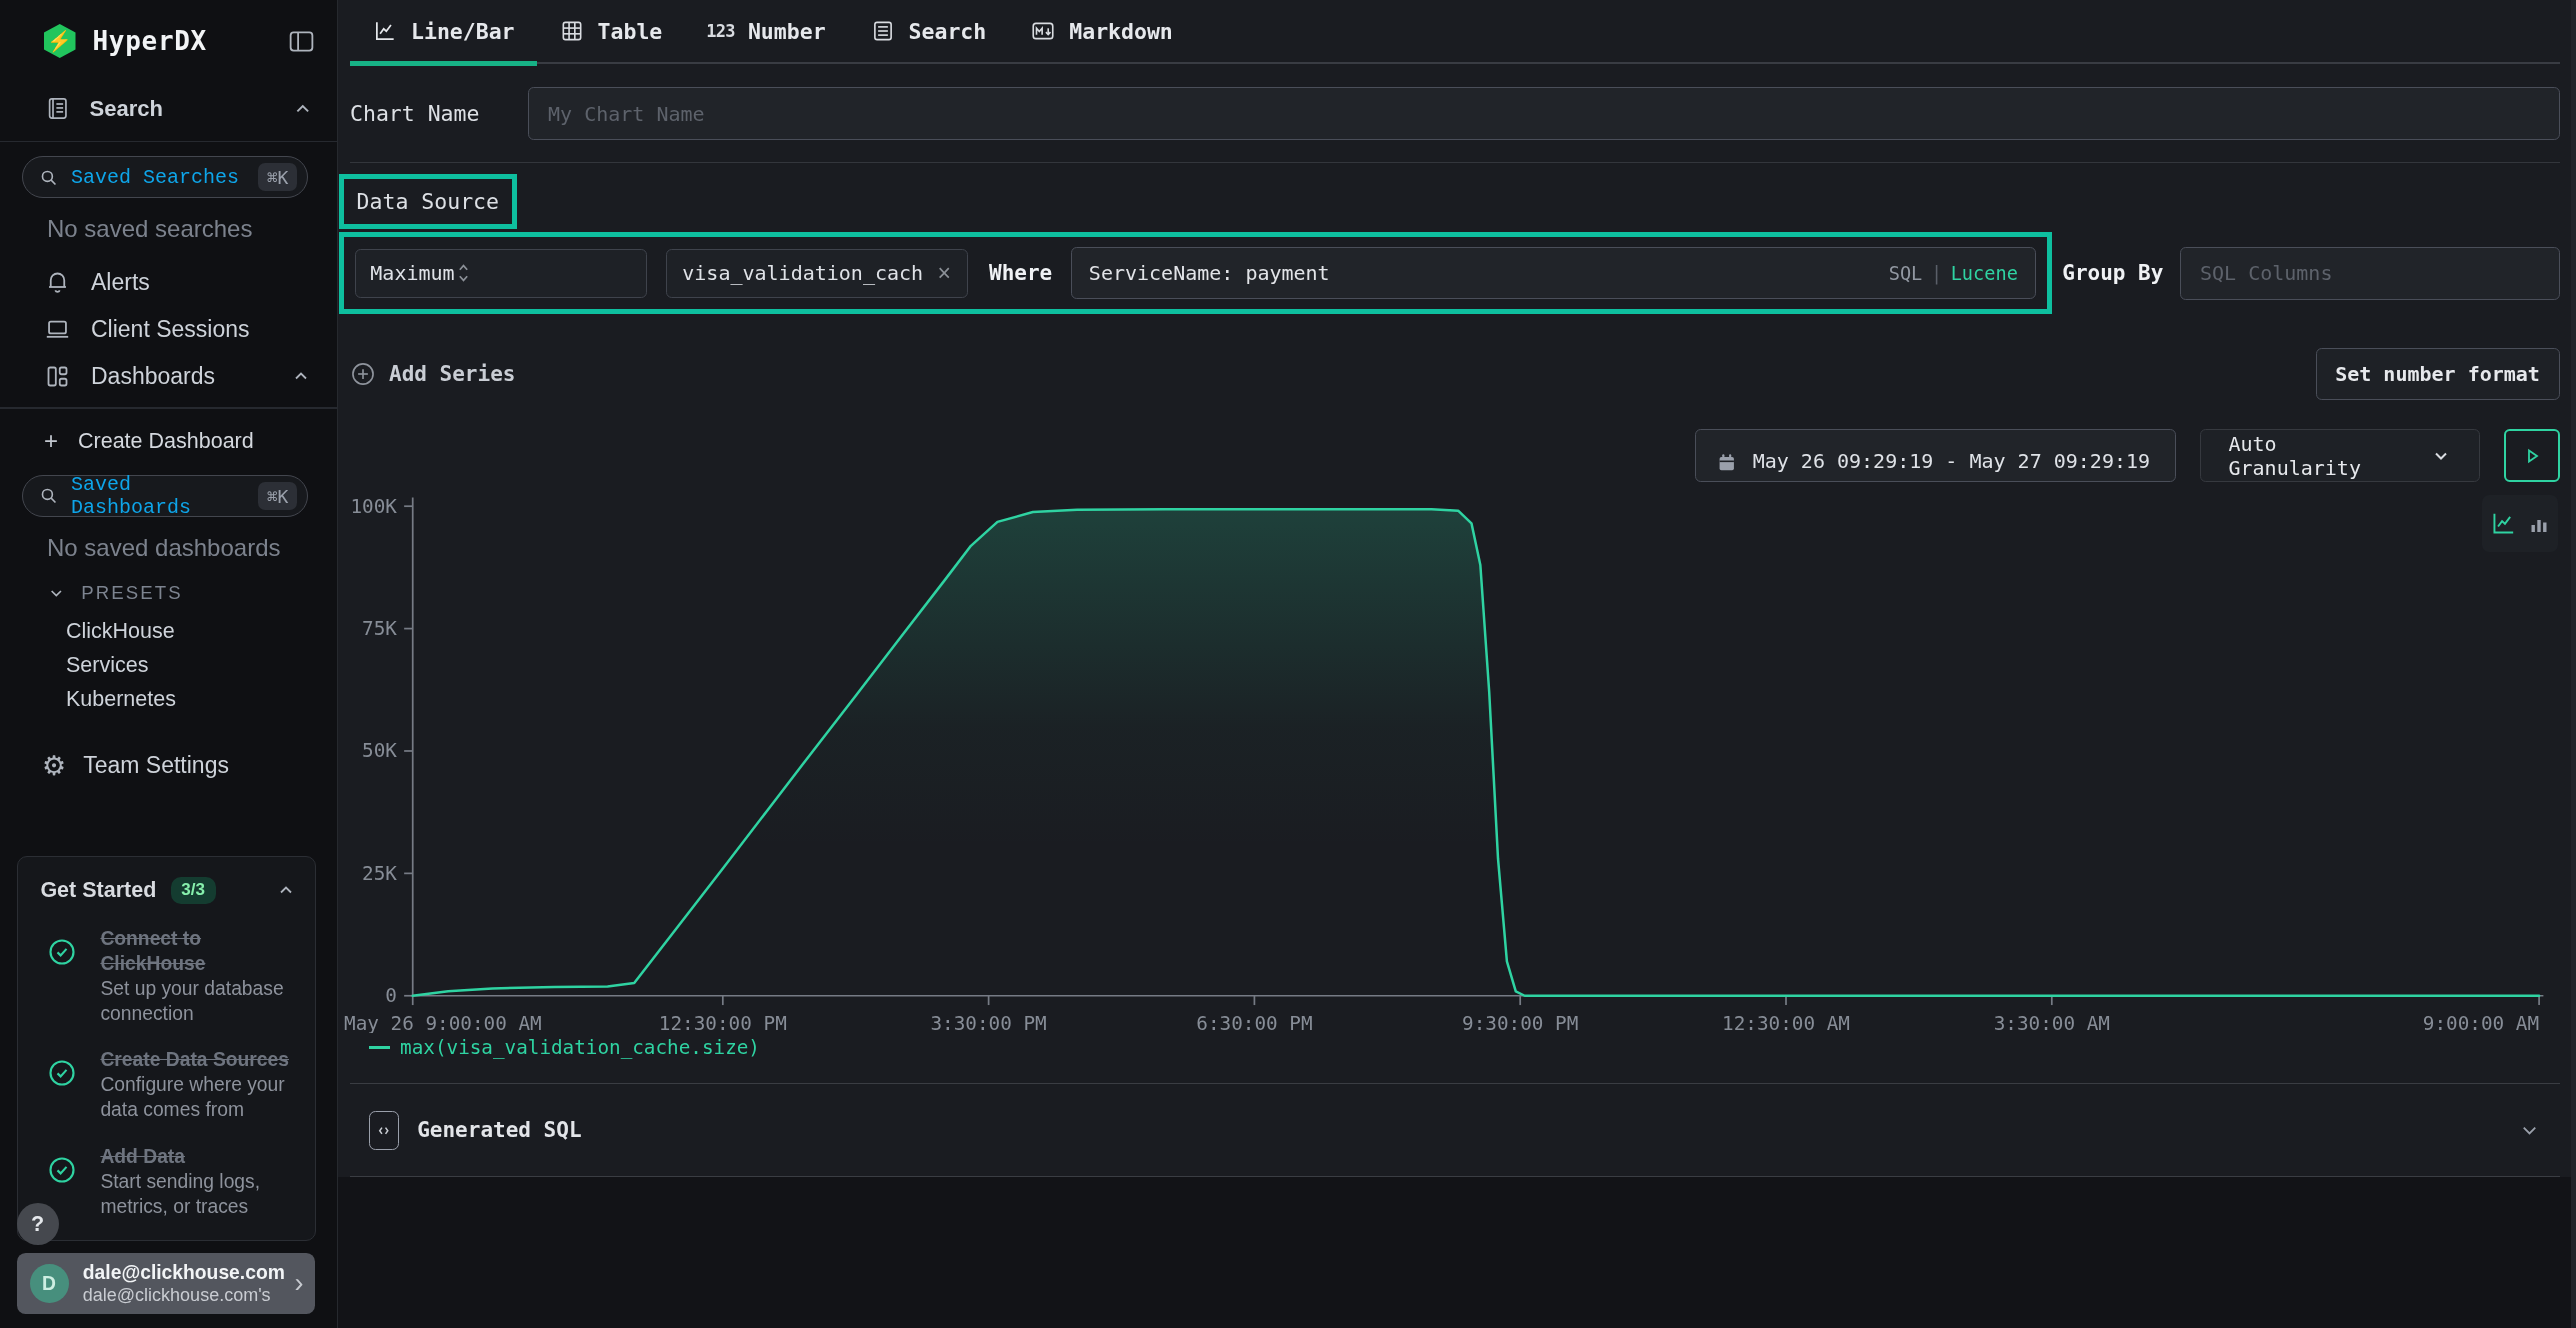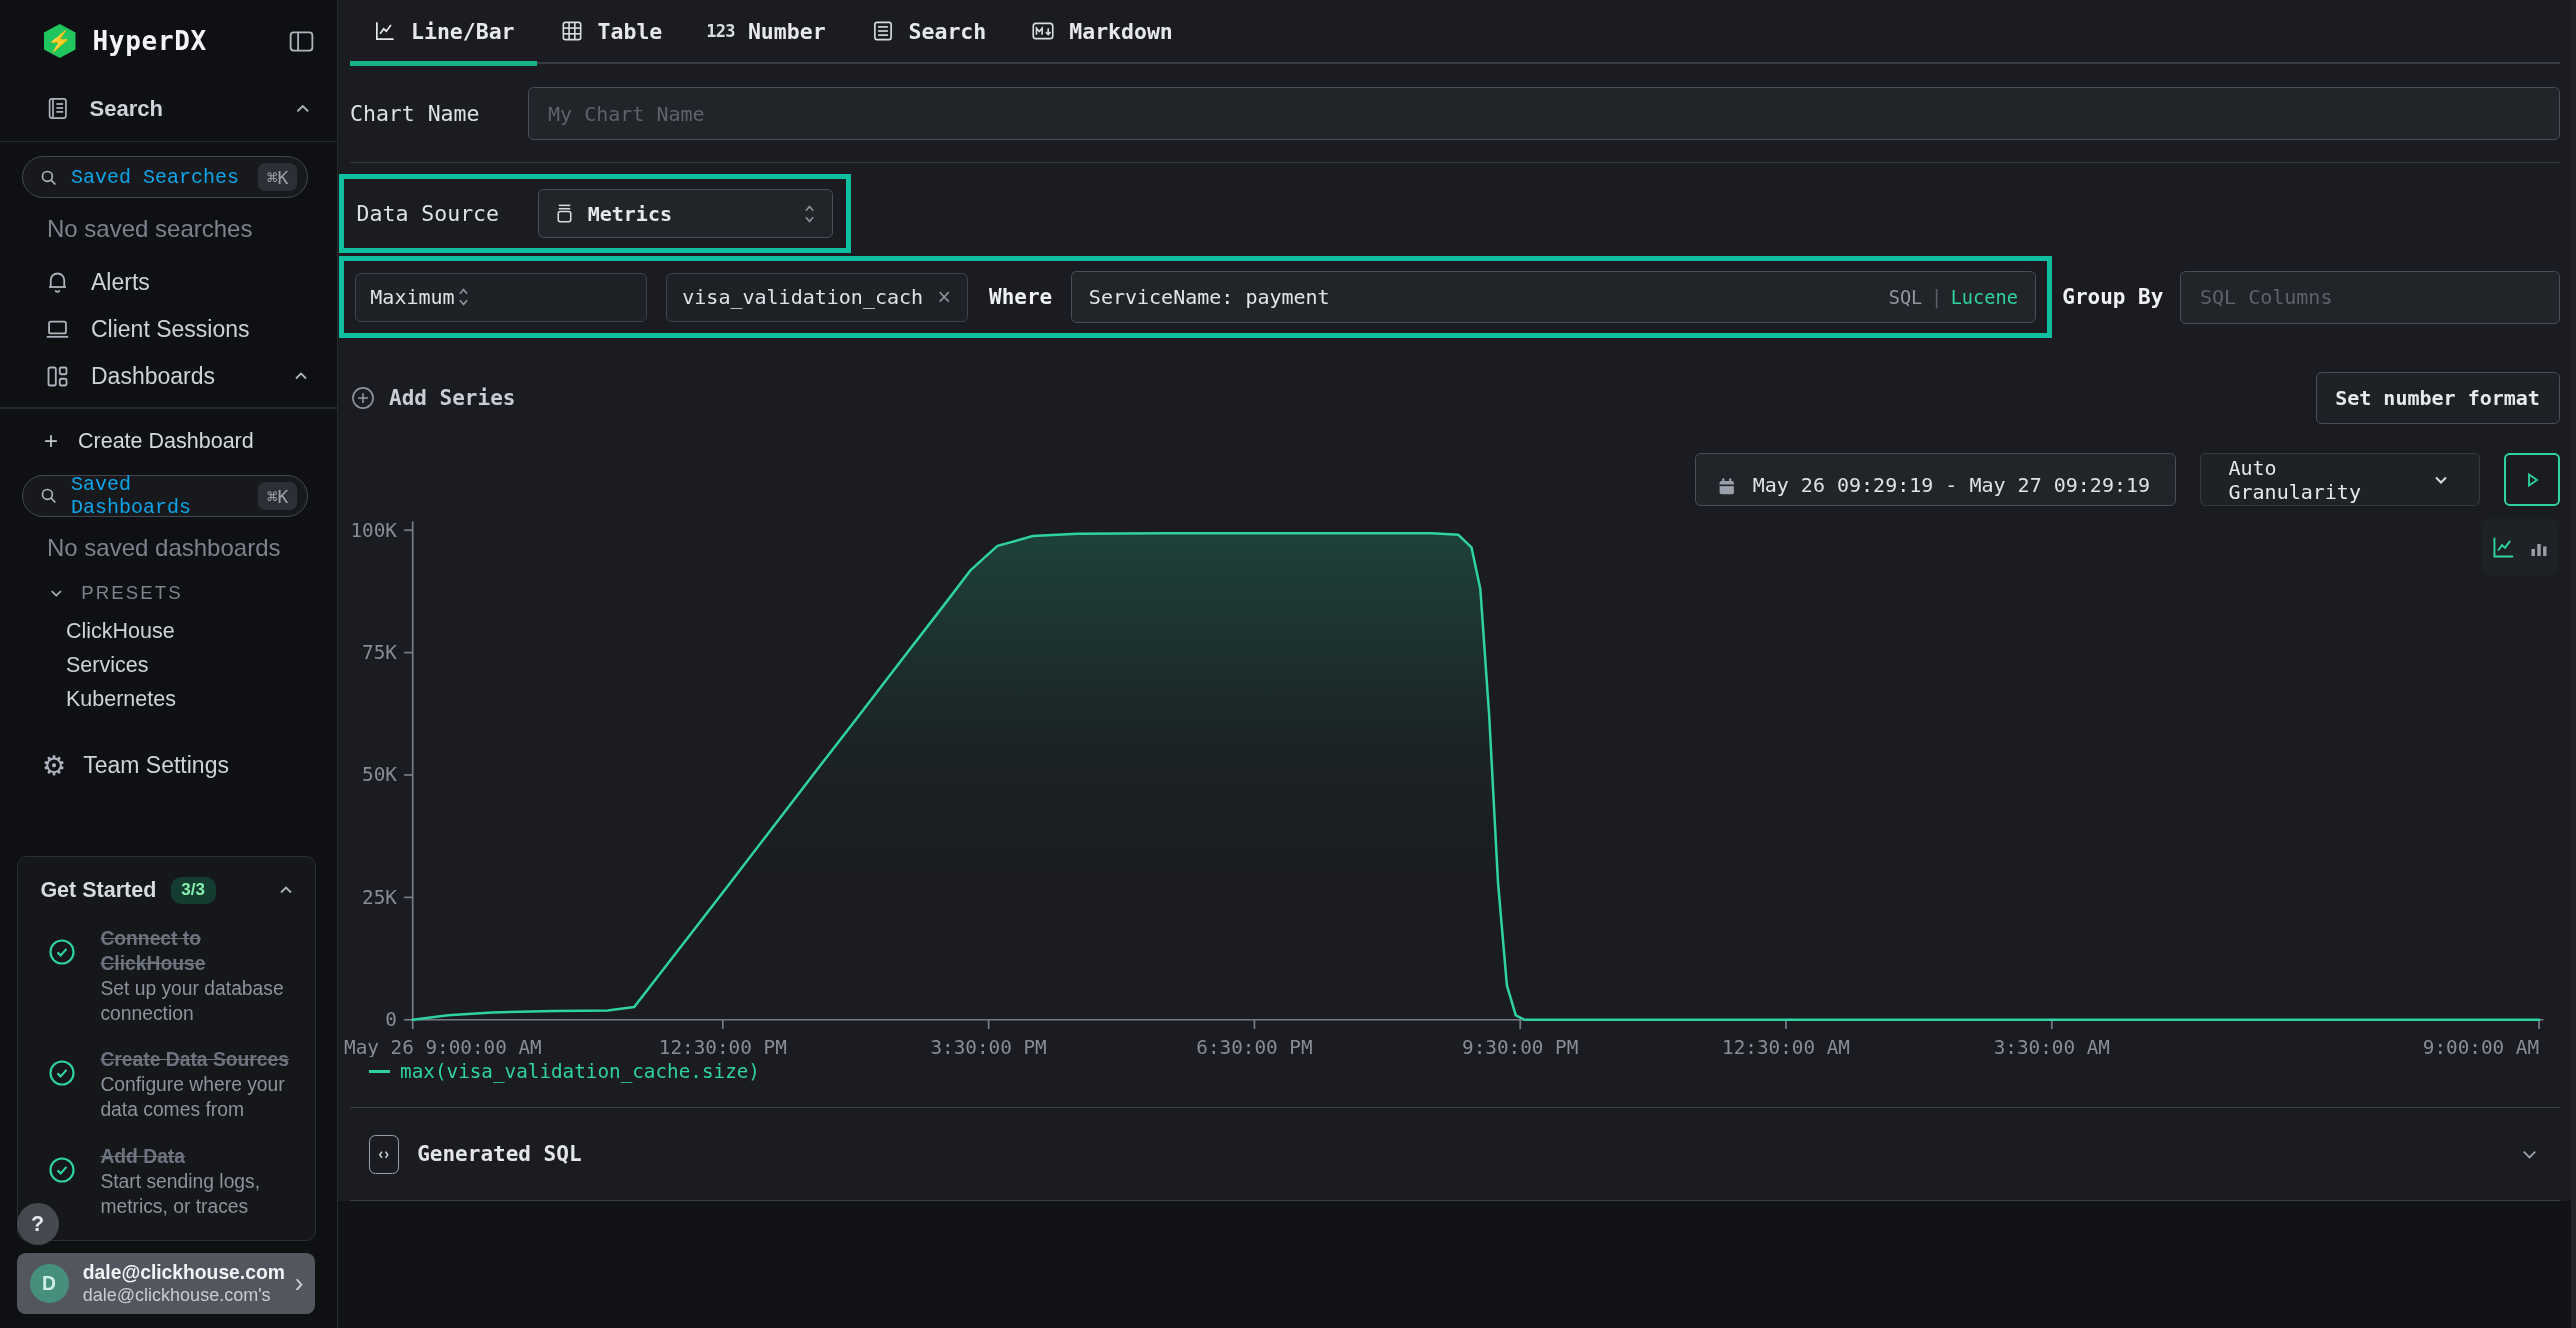--- a/index.html
+++ b/index.html
@@ -390,37 +390,20 @@
 
     <div class="row chart-name-row">
       <span class="field-label">Chart Name</span>
       <input class="text-input chart-name-input" placeholder="My Chart Name" style="">
     </div>
 
     <div class="hdivider"></div>
 
     <div class="hl-box ds-box">
       <span class="field-label">Data Source</span>
-      <div class="select-box ds-select">
-        <span class="icon">
-          <svg width="23" height="23" viewBox="0 0 24 24" fill="none" stroke="#d9dce1" stroke-width="1.6">
-              <line x1="6" y1="3.5" x2="18" y2="3.5"></line>
-              <line x1="6" y1="7" x2="18" y2="7"></line>
-              <rect x="5.5" y="10" width="13" height="10.5" rx="2"></rect>
-            </svg>
-        </span>
-        <span class="val">Metrics</span>
-        <span class="grow"></span>
-        <span class="icon">
-          <svg width="17" height="24" viewBox="0 0 16 26" fill="none" stroke="#8b9097" stroke-width="1.8">
-              <polyline points="4 9.5 8 5 12 9.5"></polyline>
-              <polyline points="4 16.5 8 21 12 16.5"></polyline>
-            </svg>
-        </span>
-      </div>
     </div>
 
     <div class="row series-row">
       <div class="hl-box series-box">
         <div class="plain-select agg-select">
           <span class="val">Maximum</span>
           <span class="grow"></span>
           <span class="icon">
             <svg width="17" height="24" viewBox="0 0 16 26" fill="none" stroke="#8b9097" stroke-width="1.8">
                 <polyline points="4 9.5 8 5 12 9.5"></polyline>

